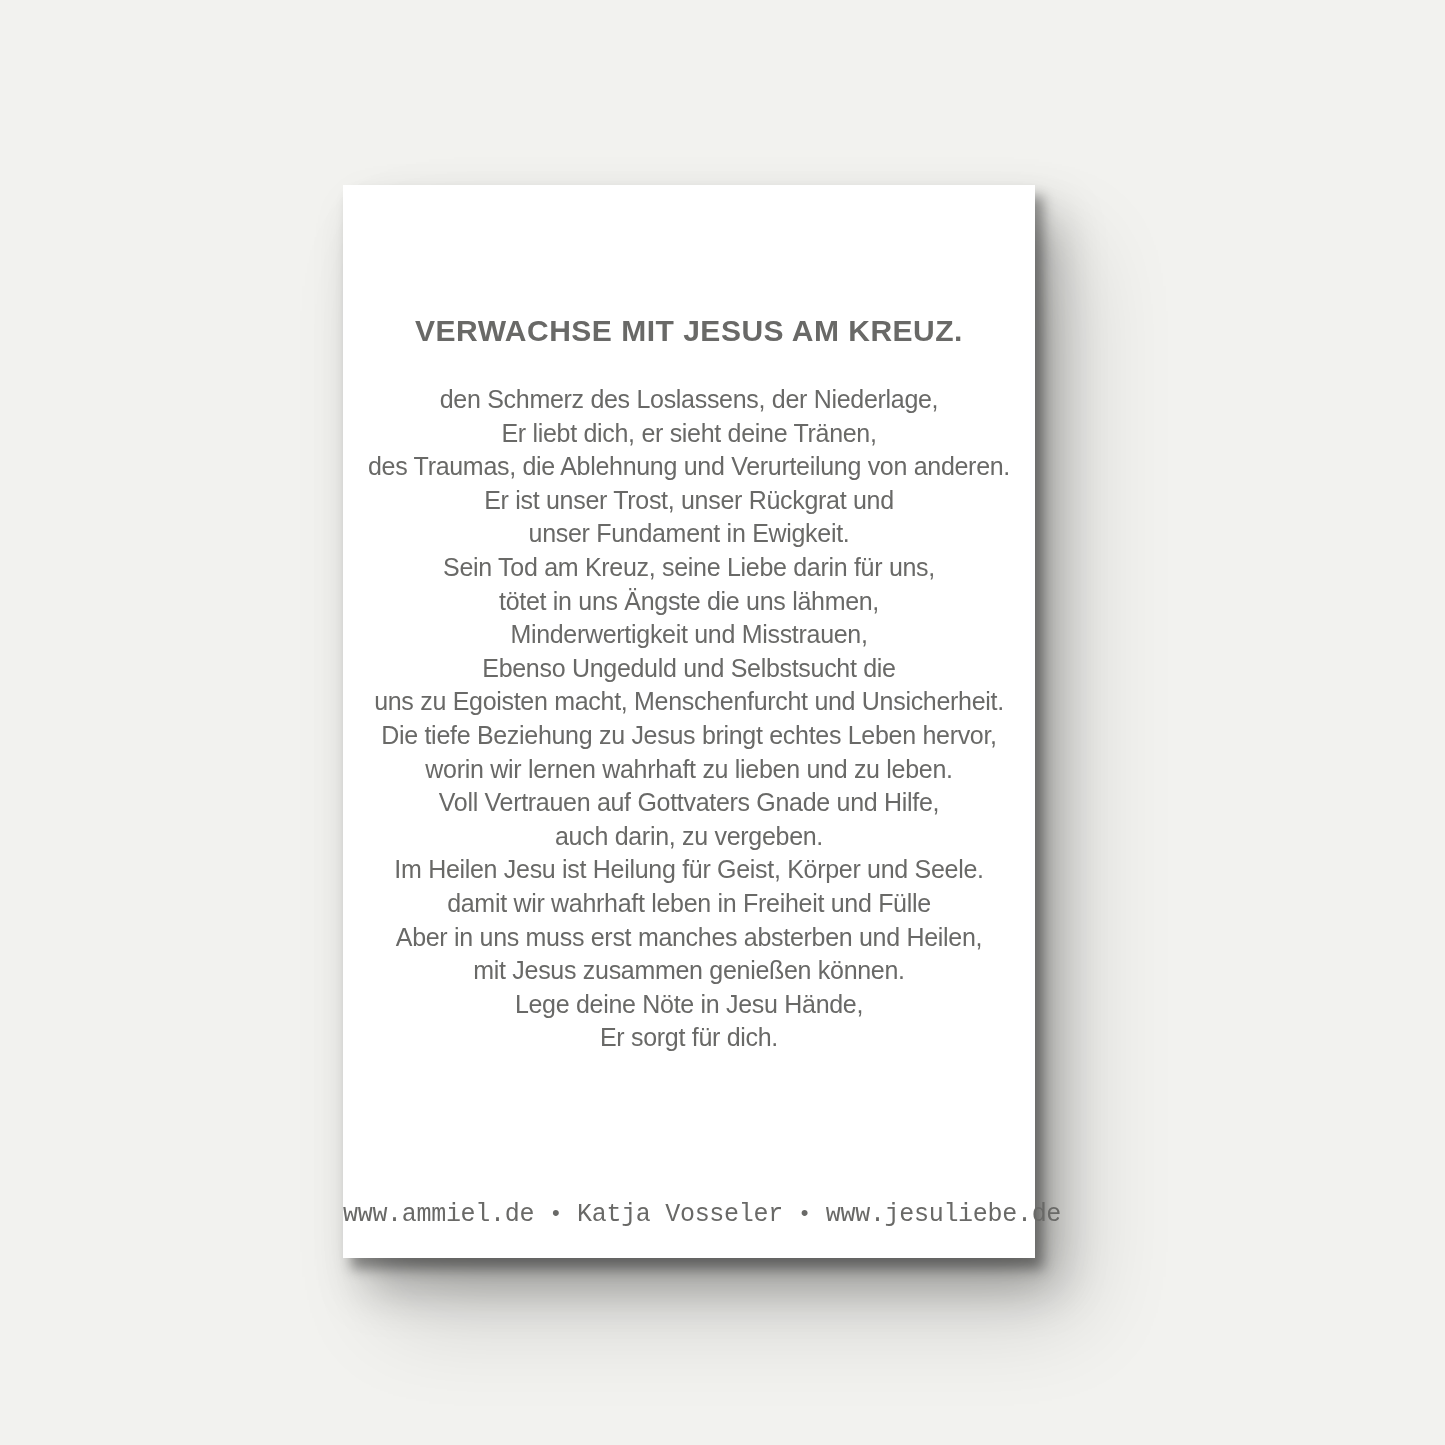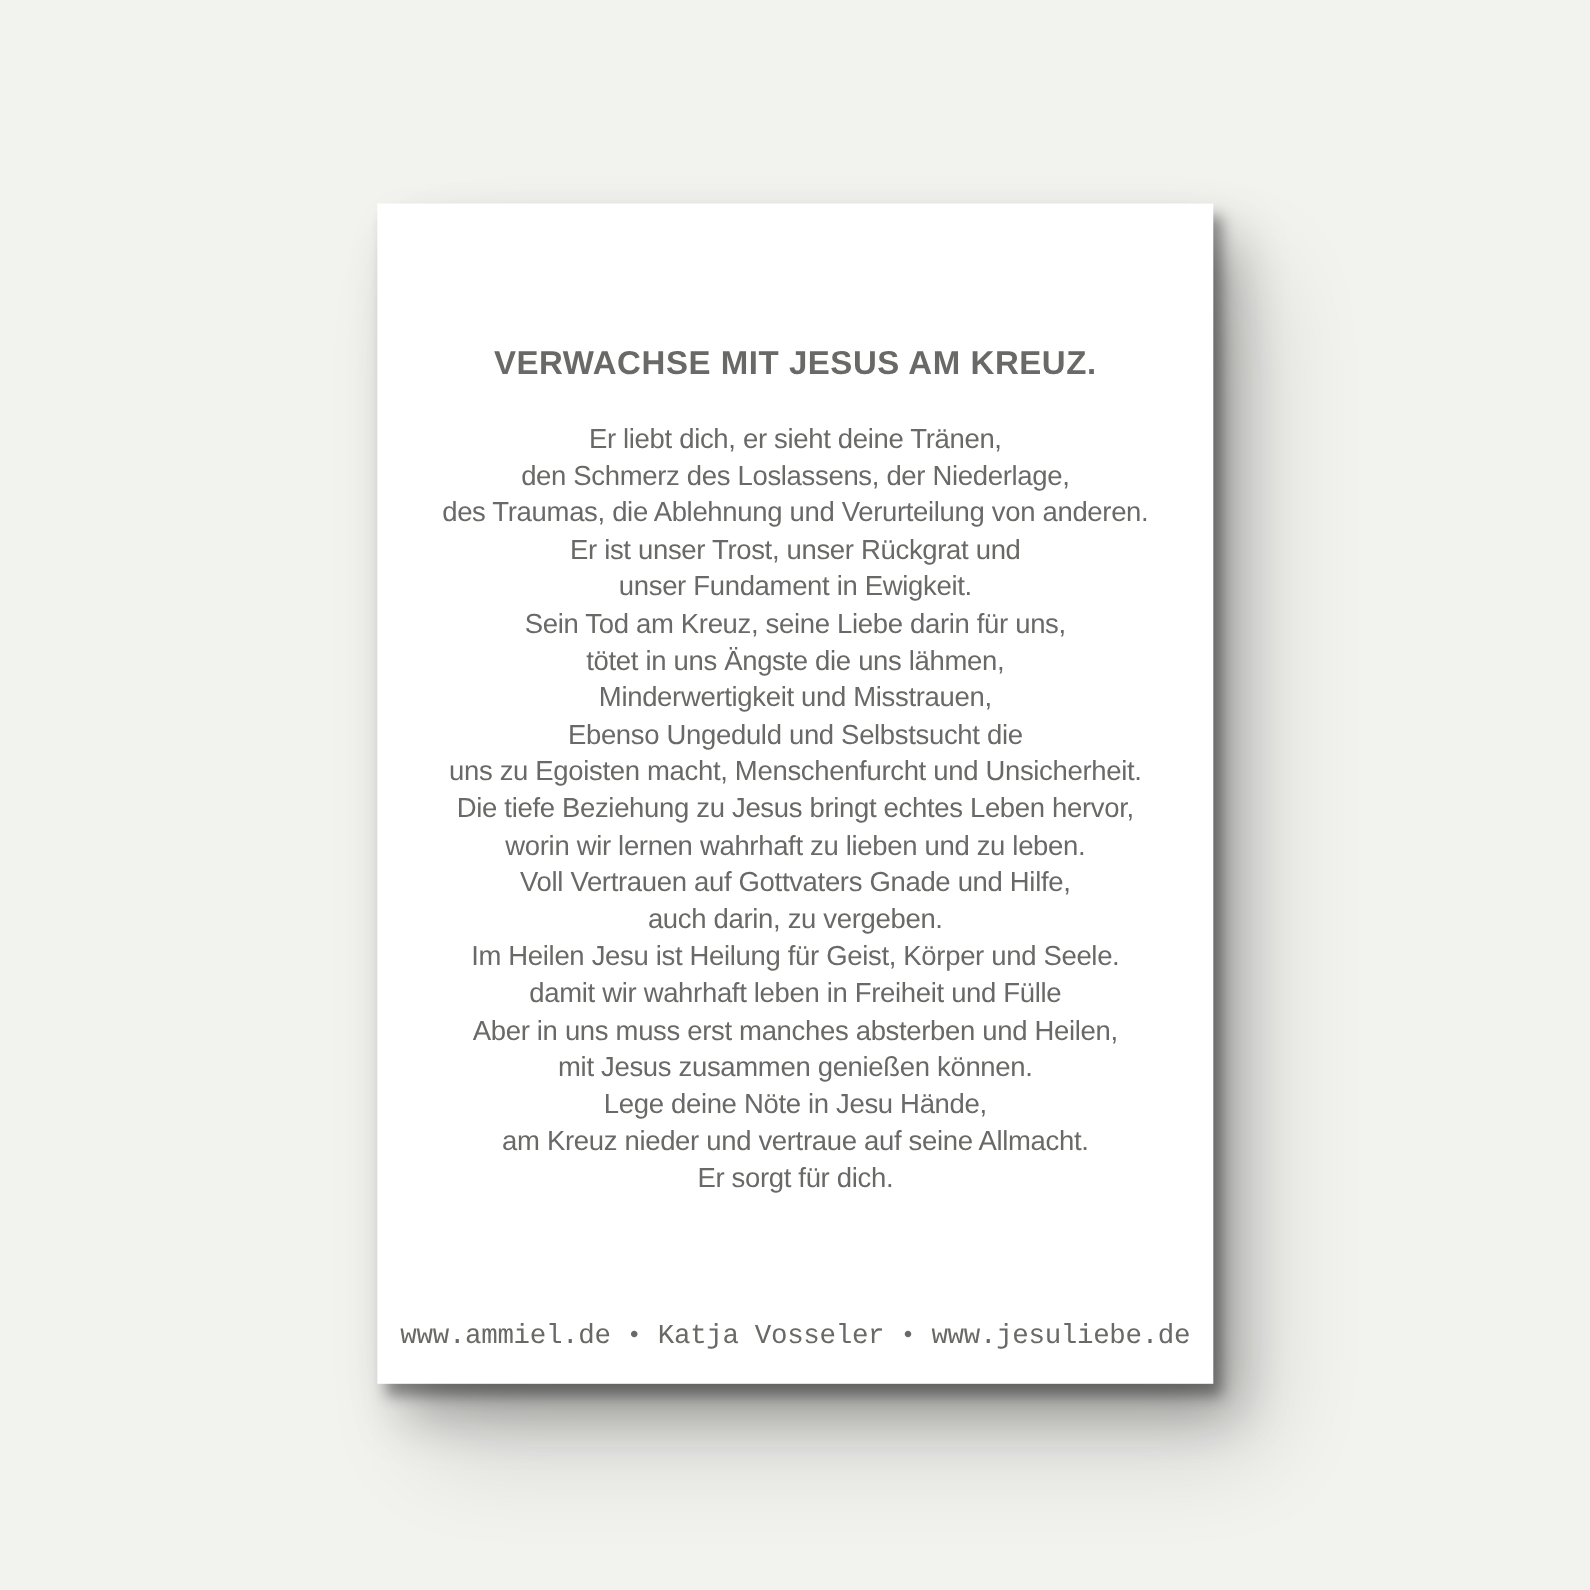--- a/index.html
+++ b/index.html
@@ -15,21 +15,21 @@
     overflow: hidden;
   }
   .stage {
     position: relative;
     width: 1445px; height: 1445px;
     background: var(--bg);
   }
   .card {
     position: absolute;
     left: 343px; top: 185px;
-    width: 760px; height: 1073px;
+    width: 692px; height: 1073px;
     background: var(--card);
     box-shadow:
       8px 11px 12px rgba(0,0,0,0.38),
       22px 30px 45px rgba(0,0,0,0.28),
       45px 60px 90px rgba(0,0,0,0.14);
     text-align: center;
     color: var(--ink);
   }
   .card-title {
     padding-top: 126px;
@@ -68,40 +68,39 @@
 </style>
 </head>
 <body>
 
 <div class="stage">
   <div class="card">
 
     <h1 class="card-title">VERWACHSE MIT JESUS AM KREUZ.</h1>
 
     <div class="poem">
+      <div class="poem-line">den Schmerz des Loslassens, der Niederlage,</div>
       <div class="poem-line">Er liebt dich, er sieht deine Tränen,</div>
-      <div class="poem-line">den Schmerz des Loslassens, der Niederlage,</div>
       <div class="poem-line">des Traumas, die Ablehnung und Verurteilung von anderen.</div>
       <div class="poem-line">Er ist unser Trost, unser Rückgrat und</div>
       <div class="poem-line">unser Fundament in Ewigkeit.</div>
       <div class="poem-line">Sein Tod am Kreuz, seine Liebe darin für uns,</div>
       <div class="poem-line">tötet in uns Ängste die uns lähmen,</div>
       <div class="poem-line">Minderwertigkeit und Misstrauen,</div>
       <div class="poem-line">Ebenso Ungeduld und Selbstsucht die</div>
       <div class="poem-line">uns zu Egoisten macht, Menschenfurcht und Unsicherheit.</div>
       <div class="poem-line">Die tiefe Beziehung zu Jesus bringt echtes Leben hervor,</div>
       <div class="poem-line">worin wir lernen wahrhaft zu lieben und zu leben.</div>
       <div class="poem-line">Voll Vertrauen auf Gottvaters Gnade und Hilfe,</div>
       <div class="poem-line">auch darin, zu vergeben.</div>
       <div class="poem-line">Im Heilen Jesu ist Heilung für Geist, Körper und Seele.</div>
       <div class="poem-line">damit wir wahrhaft leben in Freiheit und Fülle</div>
       <div class="poem-line">Aber in uns muss erst manches absterben und Heilen,</div>
       <div class="poem-line">mit Jesus zusammen genießen können.</div>
       <div class="poem-line">Lege deine Nöte in Jesu Hände,</div>
-      <div class="poem-line">am Kreuz nieder und vertraue auf seine Allmacht.</div>
       <div class="poem-line">Er sorgt für dich.</div>
     </div>
 
     <div class="card-footer">
       <span>www.ammiel.de</span><span class="bullet">•</span><span>Katja Vosseler</span><span class="bullet">•</span><span>www.jesuliebe.de</span>
     </div>
 
   </div>
 </div>
 

